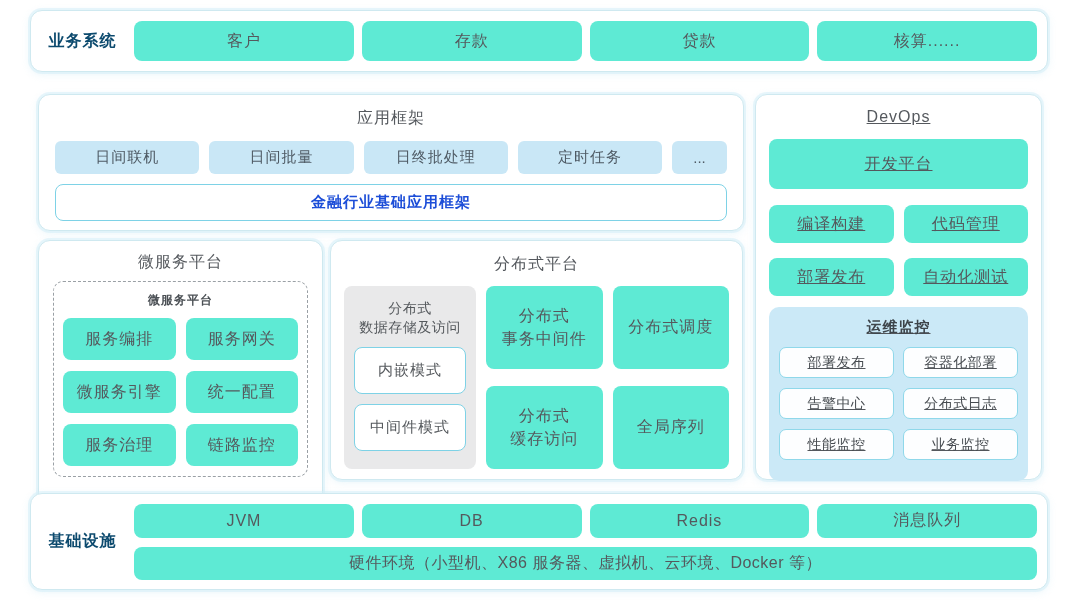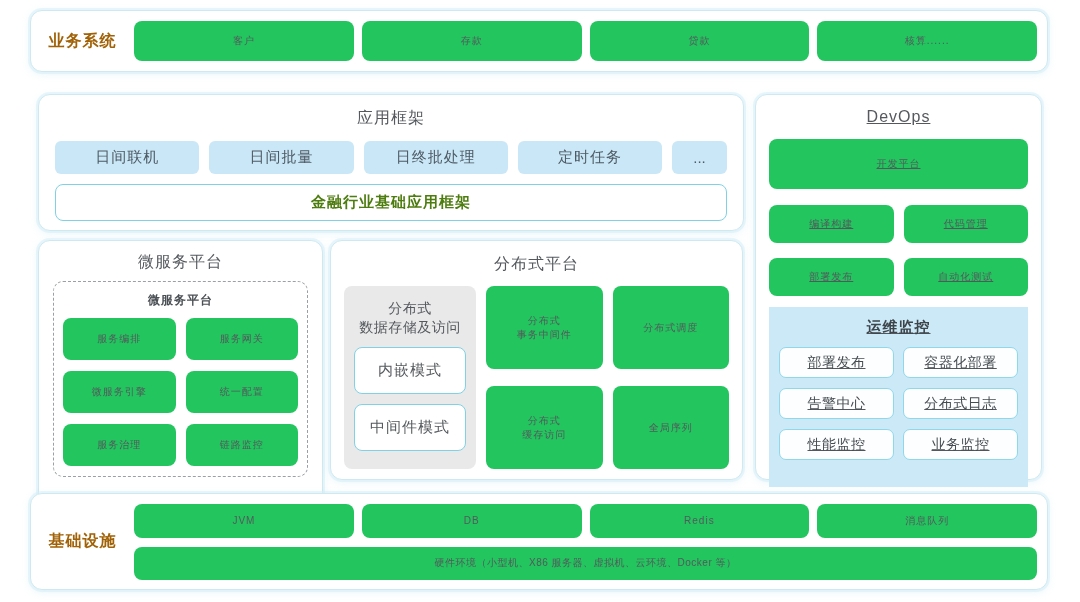--- a/index.html
+++ b/index.html
@@ -24,44 +24,44 @@
     box-shadow: 0 0 0 2px rgba(213,239,247,0.55), 0 2px 8px rgba(176,222,240,0.30);
   }
   .panel-title {
     text-align: center;
     font-size: 16px;
     letter-spacing: 1px;
     color: #55595e;
     font-weight: 500;
   }
   .gbox {
-    background: #22c55e;
+    background: #5eead4;
     border-radius: 8px;
     display: flex;
     align-items: center;
     justify-content: center;
-    font-size: 10px;
+    font-size: 16px;
     color: #55595d;
     letter-spacing: 1px;
   }
   .bbox {
     background: #c9e7f6;
     border-radius: 6px;
     display: flex;
     align-items: center;
     justify-content: center;
     font-size: 15px;
     color: #4e5a64;
     letter-spacing: 1px;
   }
   .side-label {
     font-size: 16px;
     font-weight: 600;
     letter-spacing: 1px;
-    color: #a16207;
+    color: #0c4a6e;
     text-align: center;
   }
   
   .business {
     left: 30px; top: 10px; width: 1018px; height: 62px;
     display: flex; align-items: center;
     padding: 0 10px 0 0;
   }
   .business .side-label { width: 103px; flex: 0 0 103px; }
   .business .items { flex: 1; display: flex; gap: 8px; }
@@ -76,38 +76,38 @@
   .appframe .bbox { flex: 1; height: 33px; }
   .appframe .bbox.small { flex: 0 0 55px; letter-spacing: 0; }
   .appframe .base {
     margin: 10px 16px 0;
     height: 37px;
     background: #ffffff;
     border: 1px solid #7ed2e6;
     border-radius: 8px;
     display: flex; align-items: center; justify-content: center;
     font-size: 15px; font-weight: 700; letter-spacing: 1px;
-    color: #4d7c0f;
+    color: #1d4ed8;
   }
   
   .devops { left: 755px; top: 94px; width: 287px; height: 386px; text-decoration: underline; }
   .devops .panel-title { margin-top: 13px; }
   .devops .inner { padding: 0 13px; }
   .devops .platform { margin-top: 13px; height: 50px; }
   .devops .tools {
     margin-top: 16px;
     display: grid; grid-template-columns: 1fr 1fr;
     gap: 15px 10px;
   }
   .devops .tools .gbox { height: 38px; }
   .monitor {
     margin-top: 11px;
     background: #cbe9f7;
-    border-radius: 0;
-    padding: 9px 10px 27px;
+    border-radius: 10px;
+    padding: 9px 10px 21px;
   }
   .monitor .m-title {
     text-align: center;
     font-size: 15px; font-weight: 700; letter-spacing: 1px;
     color: #3e454b;
     margin: 2px 0 10px;
   }
   .monitor .m-grid {
     display: grid; grid-template-columns: 1fr 1fr;
     gap: 10px 9px;

